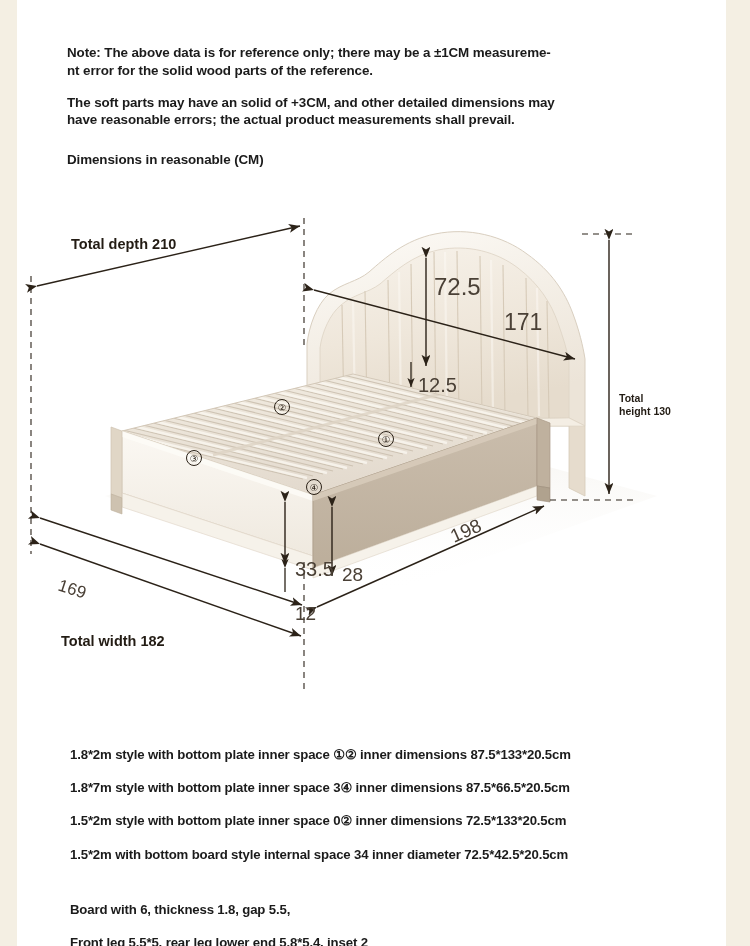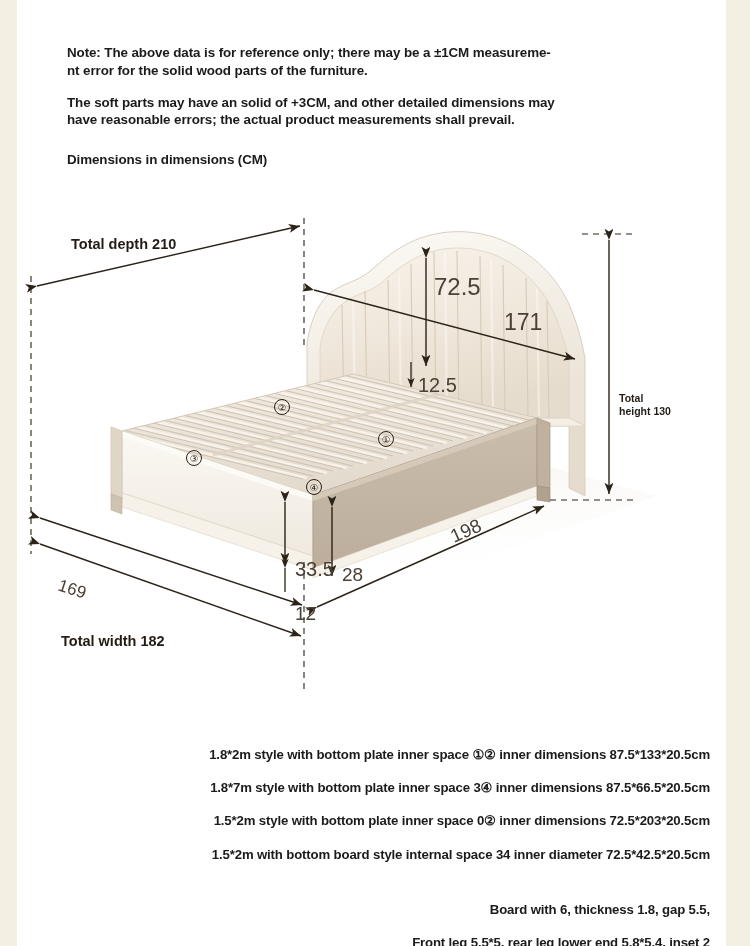--- a/index.html
+++ b/index.html
@@ -68,43 +68,42 @@
     width: 640px;
   }
   .spec-line {
     font-size: 13.2px;
     font-weight: bold;
     color: #1b1b1b;
     line-height: 1.0;
     letter-spacing: -0.15px;
     margin-bottom: 20px;
     white-space: nowrap;
-    text-align: right;
   }
   .spec-gap { height: 22px; }
   .spec-line.last { margin-bottom: 0; }
 </style>
 </head>
 <body>
 
 <div class="edge-strip left"></div>
 <div class="edge-strip right"></div>
 
 <div class="page">
 
   <div class="notes">
     <p class="note-para tight">
       <span>Note: The above data is for reference only; there may be a ±1CM measureme-</span><br>
-      <span>nt error for the solid wood parts of the furniture.</span>
+      <span>nt error for the solid wood parts of the reference.</span>
     </p>
     <p class="note-para">
       <span>The soft parts may have an solid of +3CM, and other detailed dimensions may</span><br>
       <span>have reasonable errors; the actual product measurements shall prevail.</span>
     </p>
-    <p class="note-para spaced">Dimensions in dimensions (CM)</p>
+    <p class="note-para spaced">Dimensions in reasonable (CM)</p>
   </div>
 
   <div class="diagram-wrap">
     <svg width="709" height="510" viewBox="0 0 709 510" xmlns="http://www.w3.org/2000/svg">
       <defs>
         <linearGradient id="hbFace" x1="0" y1="0" x2="0.25" y2="1">
           <stop offset="0%" stop-color="#f7f2ea"></stop>
           <stop offset="55%" stop-color="#efe7db"></stop>
           <stop offset="100%" stop-color="#e6dccd"></stop>
         </linearGradient>
@@ -345,20 +344,20 @@
         <text x="325" y="385" font-size="19" fill="#4a4036">28</text>
 
         <text x="437" y="347" font-size="19" fill="#4a4036" transform="rotate(-24 437 347)">198</text>
       </g>
     </svg>
   </div>
 
   <div class="specs">
     <div class="spec-line">1.8*2m style with bottom plate inner space ①② inner dimensions 87.5*133*20.5cm</div>
     <div class="spec-line">1.8*7m style with bottom plate inner space 3④ inner dimensions 87.5*66.5*20.5cm</div>
-    <div class="spec-line">1.5*2m style with bottom plate inner space 0② inner dimensions 72.5*203*20.5cm</div>
+    <div class="spec-line">1.5*2m style with bottom plate inner space 0② inner dimensions 72.5*133*20.5cm</div>
     <div class="spec-line">1.5*2m with bottom board style internal space 34 inner diameter 72.5*42.5*20.5cm</div>
     <div class="spec-gap"></div>
     <div class="spec-line">Board with 6, thickness 1.8, gap 5.5,</div>
     <div class="spec-line last">Front leg 5.5*5, rear leg lower end 5.8*5.4, inset 2</div>
   </div>
 
 </div>
 
 </body></html>

